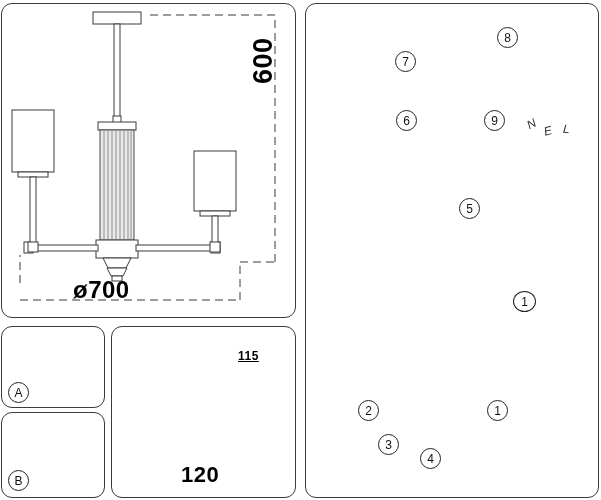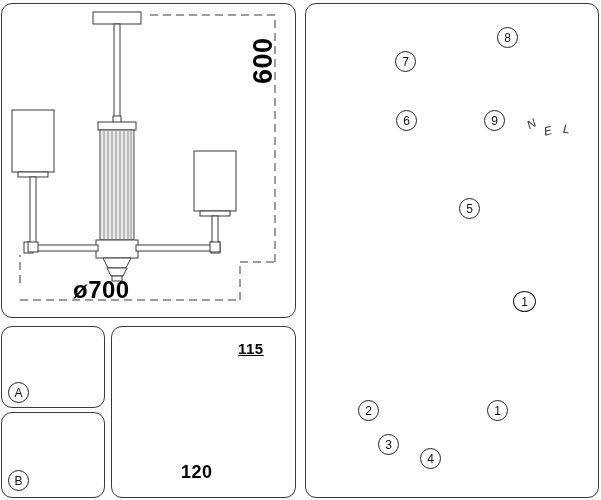--- a/index.html
+++ b/index.html
@@ -19,22 +19,22 @@
   .fill-w{fill:#ffffff;stroke:#3a3a3a;stroke-width:1;}
   .fill-lg{fill:#e9e9e9;stroke:#3a3a3a;stroke-width:0.9;}
   .fill-dk{fill:#3a3a3a;stroke:#222;stroke-width:0.8;}
   .dash{stroke:#3a3a3a;stroke-width:1;fill:none;stroke-dasharray:8 5;}
   .dash-s{stroke:#555;stroke-width:0.9;fill:none;stroke-dasharray:5 4;}
   .hatch{stroke:#6a6a6a;stroke-width:0.7;}
 
   .dimtext{position:absolute;font-weight:bold;letter-spacing:0.5px;color:#000;}
   #dim-600{left:248px;top:84px;font-size:27px;transform:rotate(-90deg);transform-origin:left top;white-space:nowrap;}
   #dim-700{left:73px;top:276px;font-size:24px;}
-  #dim-115{left:238px;top:340px;font-size:15px;text-decoration:underline;}
-  #dim-120{left:181px;top:462px;font-size:18px;}
+  #dim-115{left:238px;top:349px;font-size:12px;text-decoration:underline;}
+  #dim-120{left:181px;top:462px;font-size:22px;}
 
   .callout{position:absolute;width:19px;height:19px;border:1.3px solid #222;border-radius:50%;
            display:flex;align-items:center;justify-content:center;font-size:12px;color:#111;background:#fff;}
   .callout.wide{width:21px;}
   .panel-label{position:absolute;width:19px;height:19px;border:1.3px solid #222;border-radius:50%;
            display:flex;align-items:center;justify-content:center;font-size:12px;color:#111;background:#fff;}
   .nel{position:absolute;font-size:12px;font-style:italic;color:#333;}
 </style>
 </head>
 <body>

